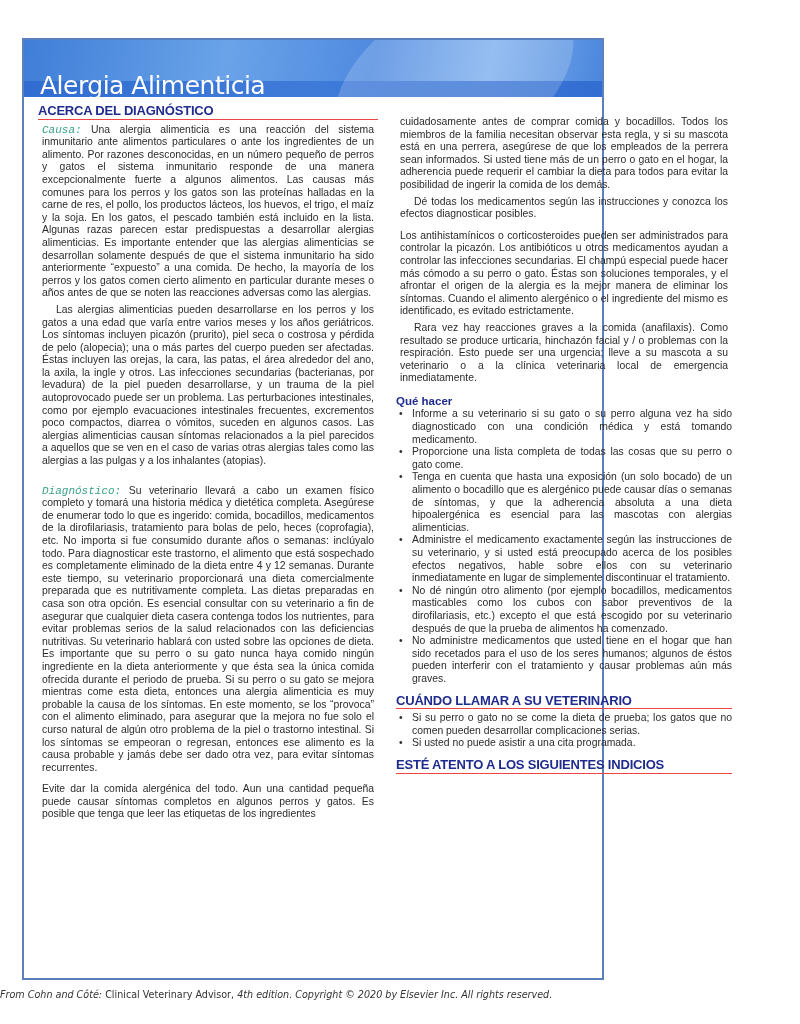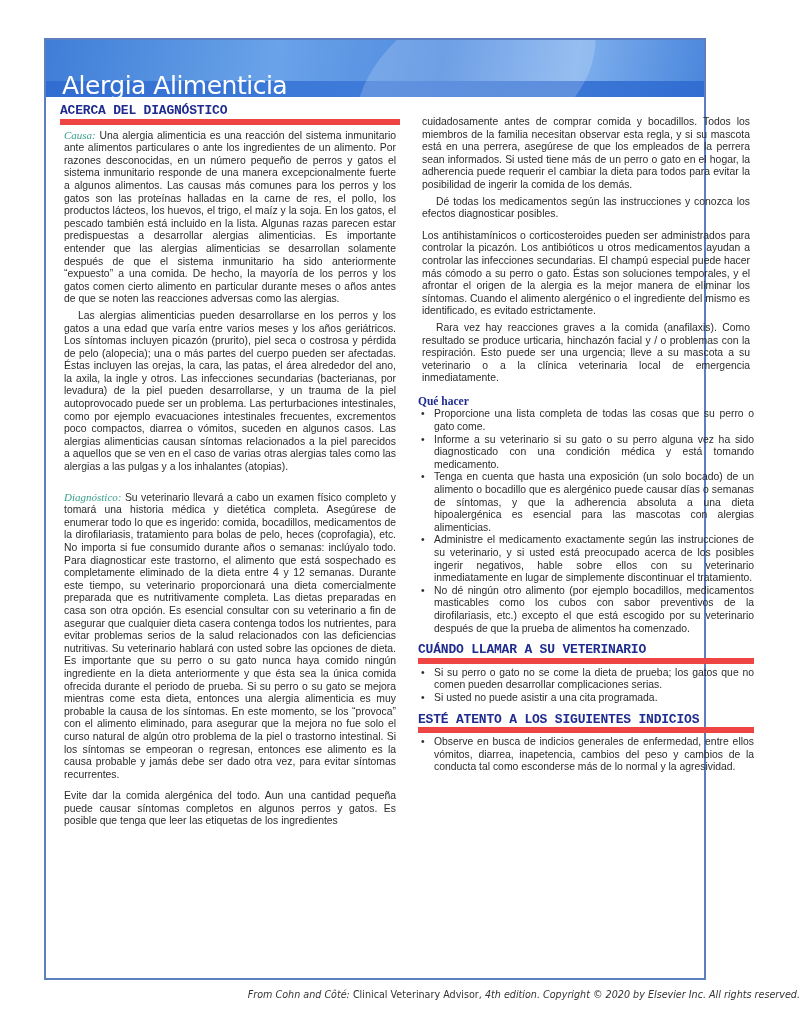--- a/index.html
+++ b/index.html
@@ -1,43 +1,43 @@
 <!DOCTYPE html>
 <html><head>
 <meta charset="utf-8">
 <style>
   html, body { margin: 0; padding: 0; background: #ffffff; }
   body { width: 800px; height: 1024px; position: relative; overflow: hidden;
          font-family: "Liberation Sans", sans-serif; color: #2b2b2b; }
-  .frame { position: absolute; left: 44px; top: 38px; width: 662px; height: 942px;
+  .frame { position: absolute; left: 22px; top: 38px; width: 582px; height: 942px;
            border: 2px solid #5b7fbf; box-sizing: border-box; background: #fff; }
   .header { position: absolute; left: 0; top: 0; width: 100%; height: 57px; overflow: hidden;
             background: linear-gradient(100deg, #3f7ed8 0%, #6aa3e8 35%, #4f8ae0 60%, #7fb0ee 80%, #4a86dc 100%); }
   .header::before { content: ""; position: absolute; left: 0; right: 0; bottom: 0; height: 16px;
                     background: linear-gradient(90deg, #2f6bd0, #3b78d8 50%, #2f6bd0); opacity: .9; }
   .header::after { content: ""; position: absolute; left: 300px; top: -40px; width: 260px; height: 160px;
                    border-radius: 50%; background: rgba(255,255,255,0.18); transform: rotate(-30deg); }
   .title { position: absolute; left: 16px; top: 14px; font-size: 25px; color: #ffffff;
            font-family: "DejaVu Sans", sans-serif; letter-spacing: -0.5px; z-index: 2; font-weight: normal; }
   .col { position: absolute; top: 65px; font-size: 10.4px; line-height: 12.6px; text-align: justify; }
   .col.left { left: 14px; width: 340px; }
   .col.right { left: 372px; width: 336px; top: 72px; }
-  h2 { margin: 0 0 3px 0; font-family: Liberation Mono, monospace; font-weight: bold; font-size: 13px;
-       color: #1f2b8f; border-bottom: 6px solid #ef4444; padding-bottom: 1px; letter-spacing: -0.2px; }
-  h3 { margin: 10px 0 1px 0; font-family: Liberation Serif, serif; font-weight: bold; font-size: 11.5px;
+  h2 { margin: 0 0 3px 0; font-family: Liberation Sans, sans-serif; font-weight: bold; font-size: 13px;
+       color: #1f2b8f; border-bottom: 1px solid #ef4444; padding-bottom: 1px; letter-spacing: -0.2px; }
+  h3 { margin: 10px 0 1px 0; font-family: Liberation Sans, sans-serif; font-weight: bold; font-size: 11.5px;
        color: #1f2b8f; }
   p { margin: 4px; }
   p.indent { text-indent: 14px; }
-  .lead { color: #3aa08a; font-style: italic; font-family: Liberation Serif, serif; font-size: 11px; }
+  .lead { color: #3aa08a; font-style: italic; font-family: Liberation Mono, monospace; font-size: 11px; }
   .gap { height: 9px; }
   ul { margin: 0; padding: 0; list-style: none; }
   li { position: relative; padding-left: 16px; }
   li::before { content: "\2022"; position: absolute; left: 3px; top: 0; color: #2b2b2b; }
   .section { margin-top: 9px; }
-  .footer { position: absolute; left: 0; width: 800px; top: 989px; text-align: right; font-size: 9.6px;
+  .footer { position: absolute; left: 0; width: 800px; top: 989px; text-align: left; font-size: 9.6px;
             font-family: "DejaVu Sans", sans-serif; color: #333; }
   .footer i { font-style: italic; }
 </style>
 </head>
 <body>
 
 <div class="frame">
   <div class="header">
     <h1 class="title">Alergia Alimenticia</h1>
   </div>
@@ -58,41 +58,39 @@
   <div class="col right">
     <p>cuidadosamente antes de comprar comida y bocadillos. Todos los miembros de la familia necesitan observar esta regla, y si su mascota está en una perrera, asegúrese de que los empleados de la perrera sean informados. Si usted tiene más de un perro o gato en el hogar, la adherencia puede requerir el cambiar la dieta para todos para evitar la posibilidad de ingerir la comida de los demás.</p>
     <p class="indent">Dé todas los medicamentos según las instrucciones y conozca los efectos diagnosticar posibles.</p>
 
     <section class="section">
       <p>Los antihistamínicos o corticosteroides pueden ser administrados para controlar la picazón. Los antibióticos u otros medicamentos ayudan a controlar las infecciones secundarias. El champú especial puede hacer más cómodo a su perro o gato. Éstas son soluciones temporales, y el afrontar el origen de la alergia es la mejor manera de eliminar los síntomas. Cuando el alimento alergénico o el ingrediente del mismo es identificado, es evitado estrictamente.</p>
       <p class="indent">Rara vez hay reacciones graves a la comida (anafilaxis). Como resultado se produce urticaria, hinchazón facial y / o problemas con la respiración. Esto puede ser una urgencia; lleve a su mascota a su veterinario o a la clínica veterinaria local de emergencia inmediatamente.</p>
 
       <h3>Qué hacer</h3>
       <ul>
+        <li>Informe a su veterinario si su gato o su perro alguna vez ha sido diagnosticado con una condición médica y está tomando medicamento.</li>
         <li>Proporcione una lista completa de todas las cosas que su perro o gato come.</li>
-        <li>Informe a su veterinario si su gato o su perro alguna vez ha sido diagnosticado con una condición médica y está tomando medicamento.</li>
         <li>Tenga en cuenta que hasta una exposición (un solo bocado) de un alimento o bocadillo que es alergénico puede causar días o semanas de síntomas, y que la adherencia absoluta a una dieta hipoalergénica es esencial para las mascotas con alergias alimenticias.</li>
-        <li>Administre el medicamento exactamente según las instrucciones de su veterinario, y si usted está preocupado acerca de los posibles ingerir negativos, hable sobre ellos con su veterinario inmediatamente en lugar de simplemente discontinuar el tratamiento.</li>
+        <li>Administre el medicamento exactamente según las instrucciones de su veterinario, y si usted está preocupado acerca de los posibles efectos negativos, hable sobre ellos con su veterinario inmediatamente en lugar de simplemente discontinuar el tratamiento.</li>
       </ul>
 
       <ul>
         <li>No dé ningún otro alimento (por ejemplo bocadillos, medicamentos masticables como los cubos con sabor preventivos de la dirofilariasis, etc.) excepto el que está escogido por su veterinario después de que la prueba de alimentos ha comenzado.</li>
+        <li>No administre medicamentos que usted tiene en el hogar que han sido recetados para el uso de los seres humanos; algunos de éstos pueden interferir con el tratamiento y causar problemas aún más graves.</li>
       </ul>
     </section>
 
     <section class="section">
       <h2>CUÁNDO LLAMAR A SU VETERINARIO</h2>
       <ul>
         <li>Si su perro o gato no se come la dieta de prueba; los gatos que no comen pueden desarrollar complicaciones serias.</li>
         <li>Si usted no puede asistir a una cita programada.</li>
       </ul>
     </section>
 
     <section class="section">
       <h2>ESTÉ ATENTO A LOS SIGUIENTES INDICIOS</h2>
-      <ul>
-        <li>Observe en busca de indicios generales de enfermedad, entre ellos vómitos, diarrea, inapetencia, cambios del peso y cambios de la conducta tal como esconderse más de lo normal y la agresividad.</li>
-      </ul>
     </section>
   </div>
 </div>
 
 <div class="footer"><i>From Cohn and Côté: </i><span>Clinical Veterinary Advisor, </span><i>4th edition. Copyright © 2020 by Elsevier Inc. All rights reserved.</i></div>
 
 </body></html>

